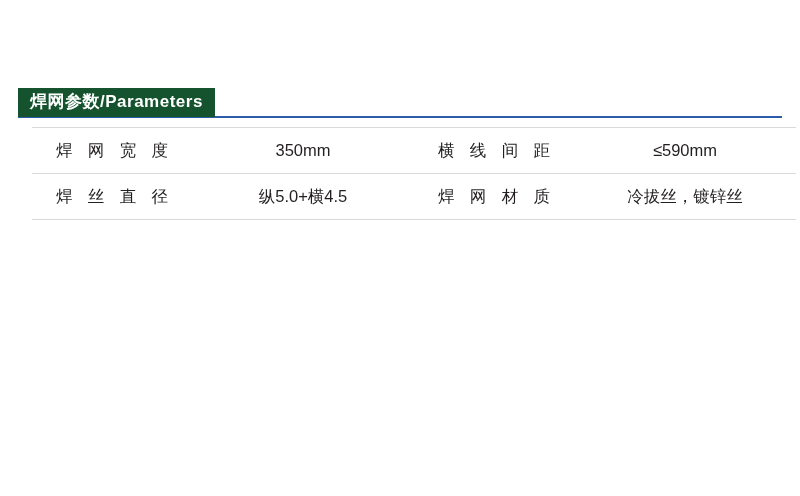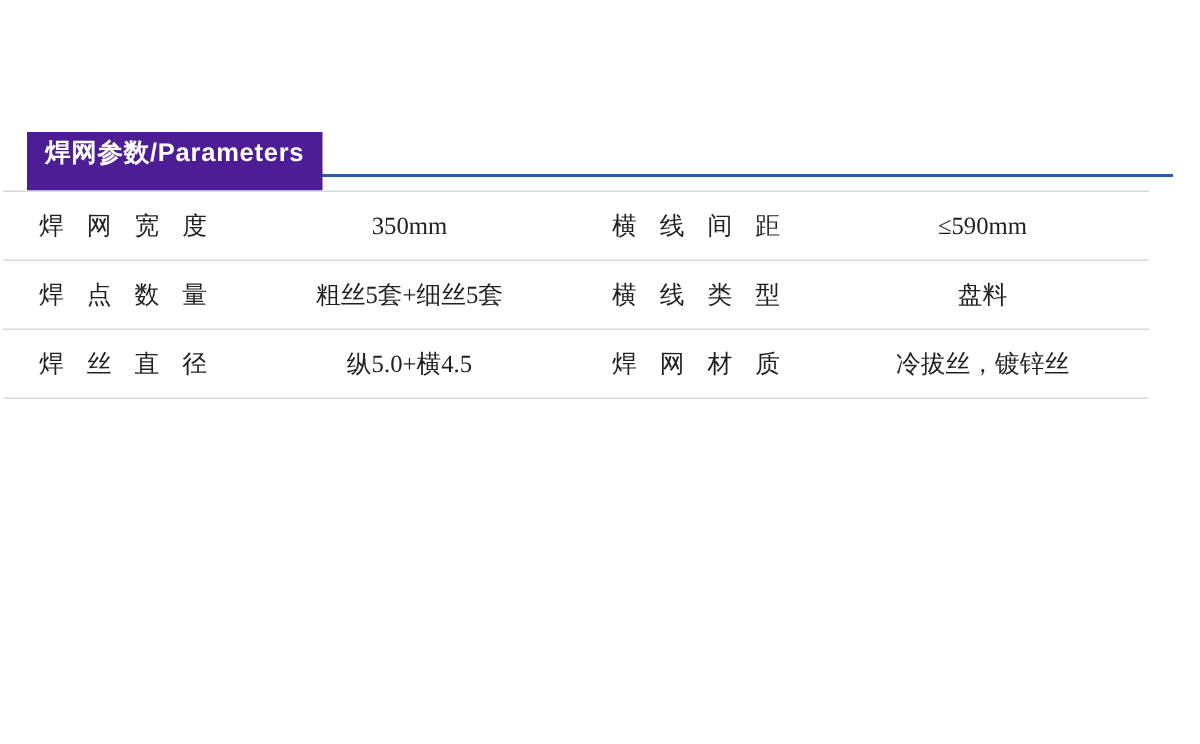--- a/index.html
+++ b/index.html
@@ -31,37 +31,36 @@
     position: absolute;
     left: 0;
     top: 28px;
     width: 764px;
     height: 2px;
     background: #2a5caa;
   }
   .title-tab {
     position: relative;
     display: inline-block;
-    background: #4c1d95;
+    background: #14532d;
     color: #ffffff;
     font-size: 17px;
     font-weight: bold;
     letter-spacing: 0.5px;
-    padding: 5px 12px 16px 12px;
+    padding: 5px 12px 6px 12px;
     line-height: 1.05;
   }
   
   .spec-table {
     position: absolute;
-    left: 2px;
+    left: 32px;
     top: 127px;
     width: 764px;
     border-collapse: collapse;
     table-layout: fixed;
-    font-family: Liberation Serif, serif;
   }
   .spec-table tr {
     height: 46px;
   }
   .spec-table td {
     border-bottom: 1px solid #d9d9d9;
     font-size: 16.5px;
     color: #231f20;
     text-align: center;
     vertical-align: middle;
@@ -113,26 +112,20 @@
 
   <table class="spec-table">
     <tbody>
       <tr>
         <td class="label"><span>焊网宽度</span></td>
         <td class="value">350mm</td>
         <td class="label2"><span>横线间距</span></td>
         <td class="value2">≤590mm</td>
       </tr>
       <tr>
-        <td class="label"><span>焊点数量</span></td>
-        <td class="value">粗丝5套+细丝5套</td>
-        <td class="label2"><span>横线类型</span></td>
-        <td class="value2">盘料</td>
-      </tr>
-      <tr>
         <td class="label"><span>焊丝直径</span></td>
         <td class="value">纵5.0+横4.5</td>
         <td class="label2"><span>焊网材质</span></td>
         <td class="value2">冷拔丝，镀锌丝</td>
       </tr>
     </tbody>
   </table>
 
 </div>
 

